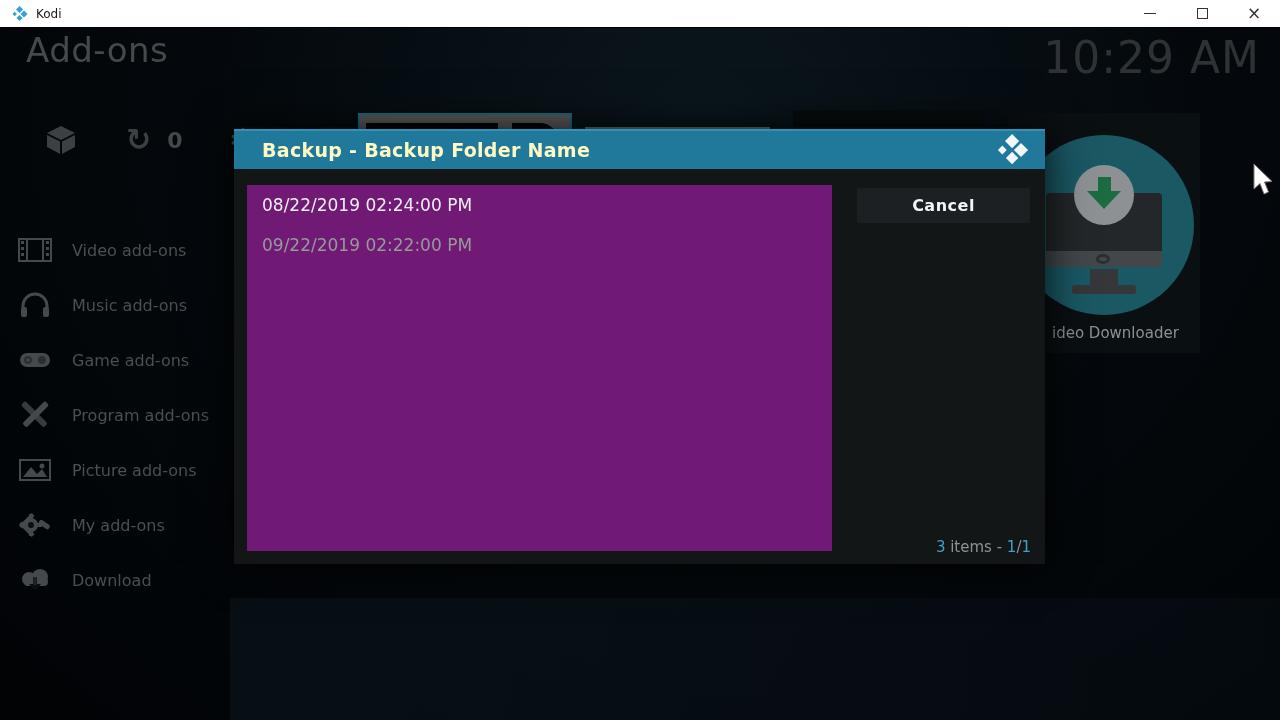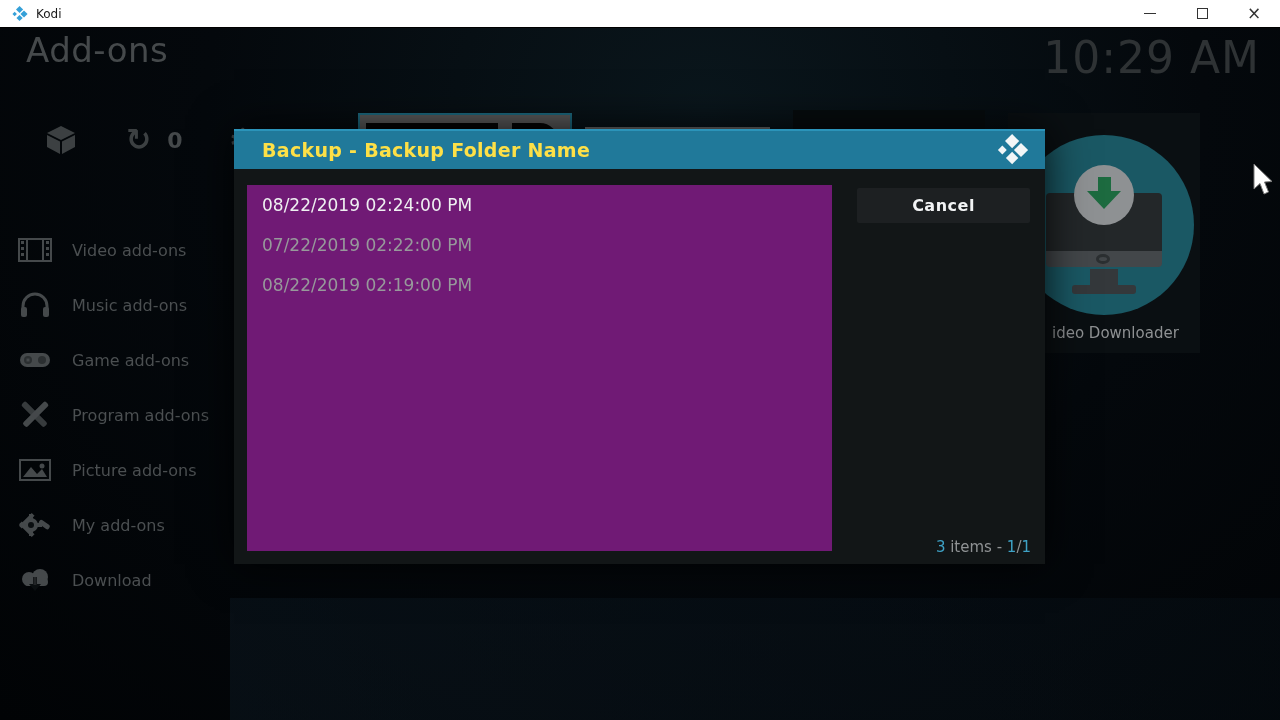--- a/index.html
+++ b/index.html
@@ -61,21 +61,21 @@
   .tile-label { position:absolute; z-index:1; left:1052px; top:268px; font-size:15px; color:#8e9193; white-space:nowrap;margin-top:28px; }
 
   
   .cursor { position:absolute; left:1252px; top:135px; z-index:60; }
 
   
   .dialog { position:absolute; left:234px; top:129px; width:811px; height:435px; z-index:20;
     background:#121617; box-shadow:0 0 40px rgba(0,0,0,0.85); }
   .dialog-header { position:absolute; left:0; top:0; width:100%; height:40px;
     background:#20799a; border-top:2px solid #2b94ba; display:flex; align-items:center; }
-  .dialog-title { margin-left:28px; font-size:19px; font-weight:bold; color:#fde047; letter-spacing:0.3px; }
+  .dialog-title { margin-left:28px; font-size:19px; font-weight:bold; color:#fef9c3; letter-spacing:0.3px; }
   .dialog-logo { margin-left:auto; margin-right:14px; width:36px; height:32px; }
 
   .list-panel { position:absolute; left:13px; top:56px; width:585px; height:366px; background:#701a75; }
   .list-item { height:40px; display:flex; align-items:center; padding-left:15px;
     font-size:17px; color:#97999b; }
   .list-item.focused { color:#eef0f1; }
 
   .cancel-btn { position:absolute; left:623px; top:59px; width:173px; height:35px;
     background:#1d2022; border:none; border-radius:2px; color:#f2f4f5;
     font-family:"DejaVu Sans", sans-serif; font-size:16px; font-weight:bold; letter-spacing:0.5px; }
@@ -269,20 +269,19 @@
           <polygon points="6,13 11,18 6,23 1,18"></polygon>
           <polygon points="27,10 35,18 27,26 19,18"></polygon>
           <polygon points="17,20 24,27 17,34 10,27"></polygon>
         </g>
       </svg>
     </span>
   </div>
 
   <div class="list-panel">
     <div class="list-item focused">08/22/2019 02:24:00 PM</div>
-    <div class="list-item">07/22/2019 02:22:00 PM</div>
-    <div class="list-item">08/22/2019 02:19:00 PM</div>
+    <div class="list-item">09/22/2019 02:22:00 PM</div>
   </div>
 
   <button class="cancel-btn">Cancel</button>
 
   <div class="dialog-footer"><span class="accent">3</span><span> items - </span><span class="accent">1</span><span>/</span><span class="accent">1</span></div>
 </div>
 
 </body></html>

